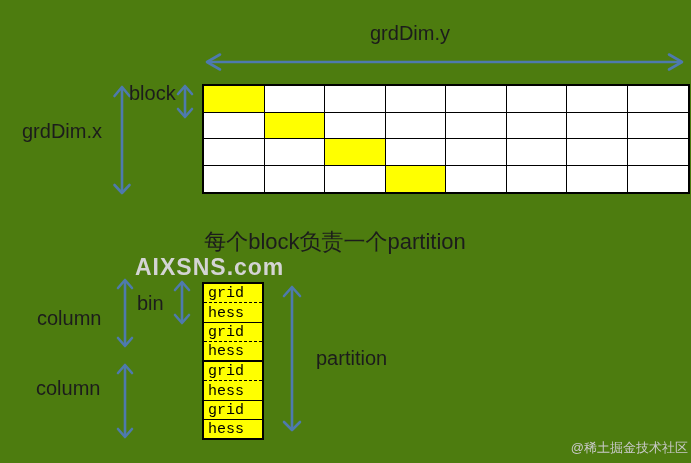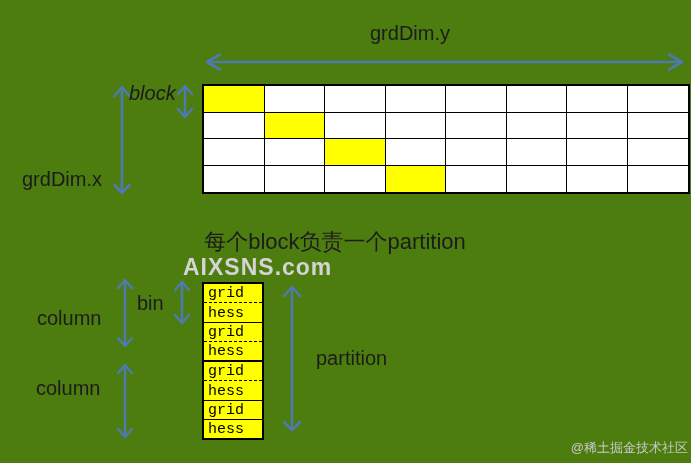--- a/index.html
+++ b/index.html
@@ -3,30 +3,30 @@
 <meta charset="utf-8">
 <style>
   html,body{margin:0;padding:0;background:#fff;}
   .canvas{
     position:relative;width:691px;height:463px;background:#4d7c0f;overflow:hidden;
     font-family:"Liberation Sans",sans-serif;color:#1c1c1c;
   }
   .arrows{position:absolute;left:0;top:0;width:691px;height:463px;pointer-events:none;}
   .label{position:absolute;white-space:nowrap;font-size:20px;line-height:1.05;}
   .grddim-y{left:320px;top:23px;width:180px;text-align:center;}
-  .grddim-x{left:22px;top:121px;margin-top:48px;}
-  .block-lbl{left:129px;top:83px;font-style:italic;}
+  .grddim-x{left:22px;top:121px;}
+  .block-lbl{left:129px;top:83px;}
   .col1{left:37px;top:308px;}
   .bin-lbl{left:137px;top:293px;}
   .col2{left:36px;top:378px;}
   .partition-lbl{left:316px;top:348px;}
   .caption{position:absolute;left:145px;top:230px;width:380px;text-align:center;
     font-size:22px;line-height:1.1;}
   .wm-center{position:absolute;left:135px;top:254px;font-size:23px;letter-spacing:1px;
-    font-weight:bold;margin-left:48px;}
+    font-weight:bold;}
   .wm-br{position:absolute;right:3px;top:439px;font-size:13px;}
   .topgrid{
     position:absolute;left:202px;top:84px;width:488px;height:110px;
     box-sizing:border-box;border:2px solid #000;background:#fff;
     display:grid;
   }
   .topgrid .cell{border-right:1px solid #000;border-bottom:1px solid #000;}
   .topgrid .cell.last-col{border-right:none;}
   .topgrid .cell.last-row{border-bottom:none;}
   .stack{

